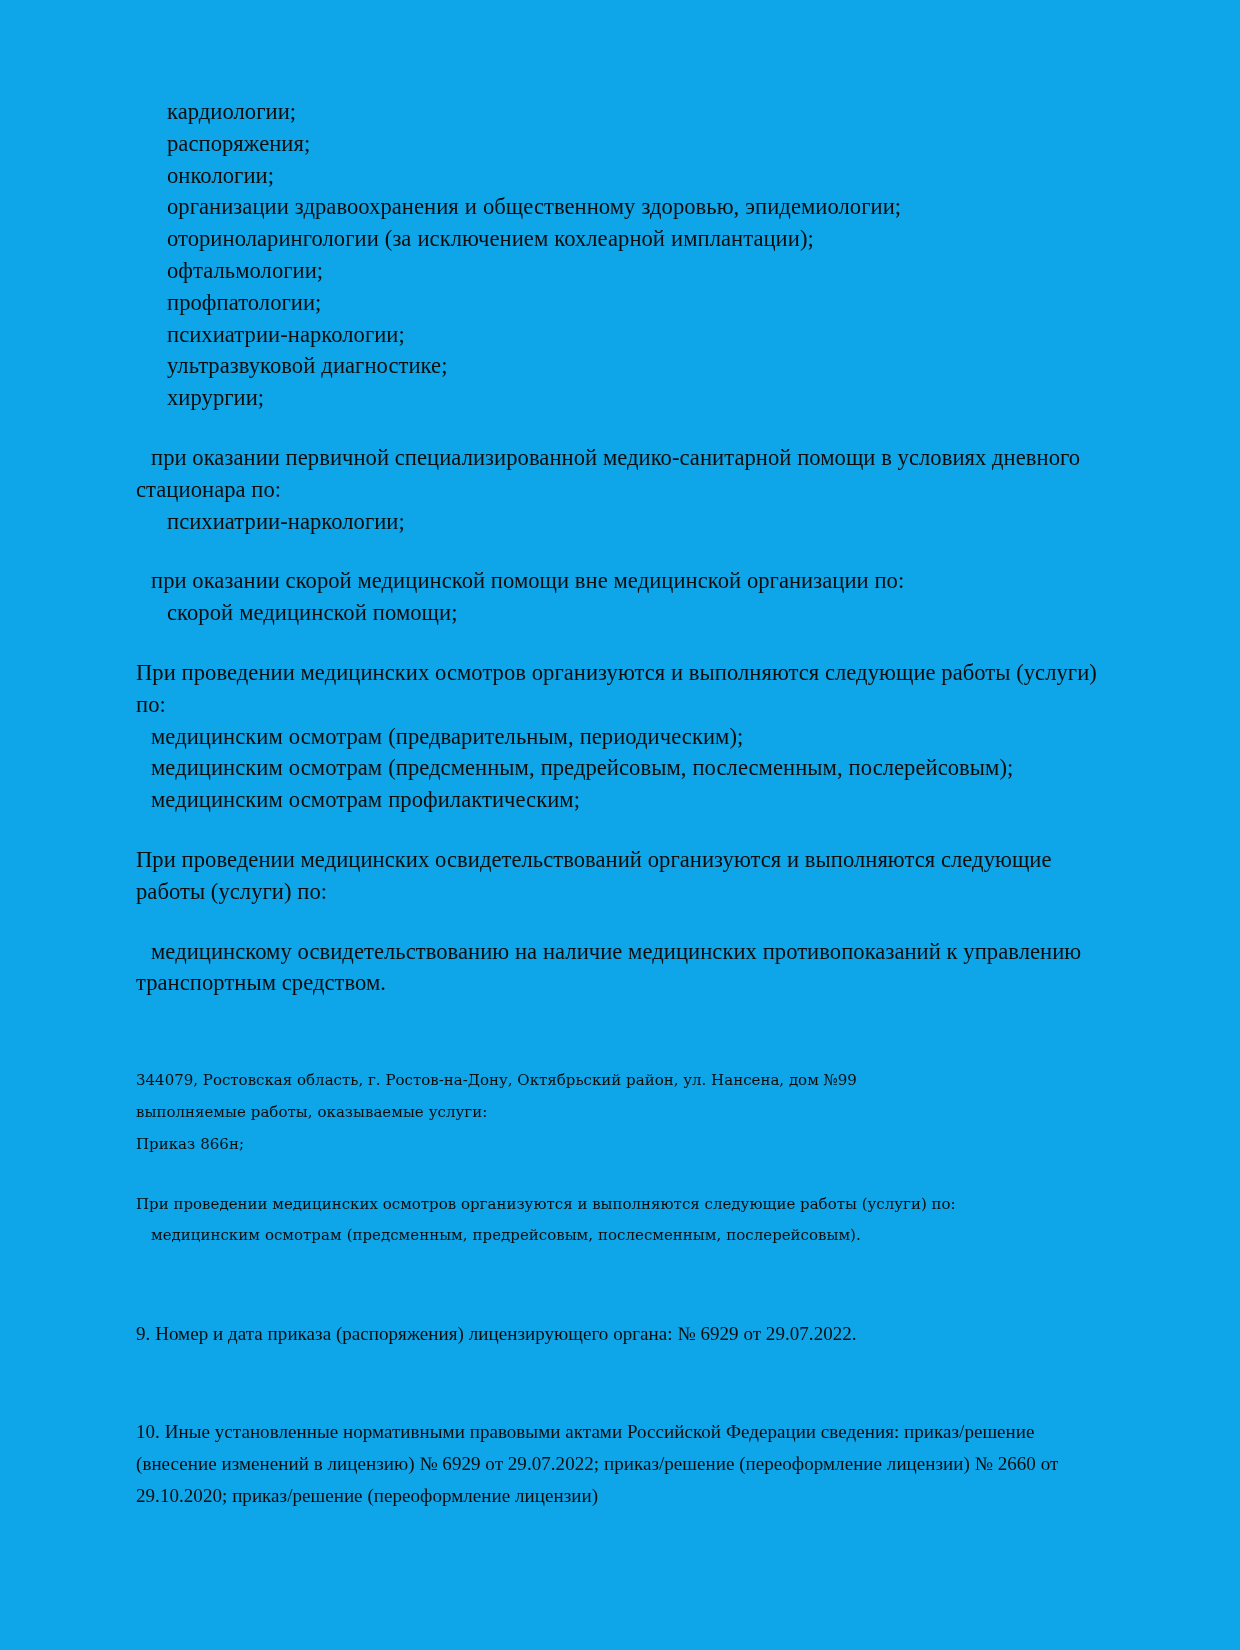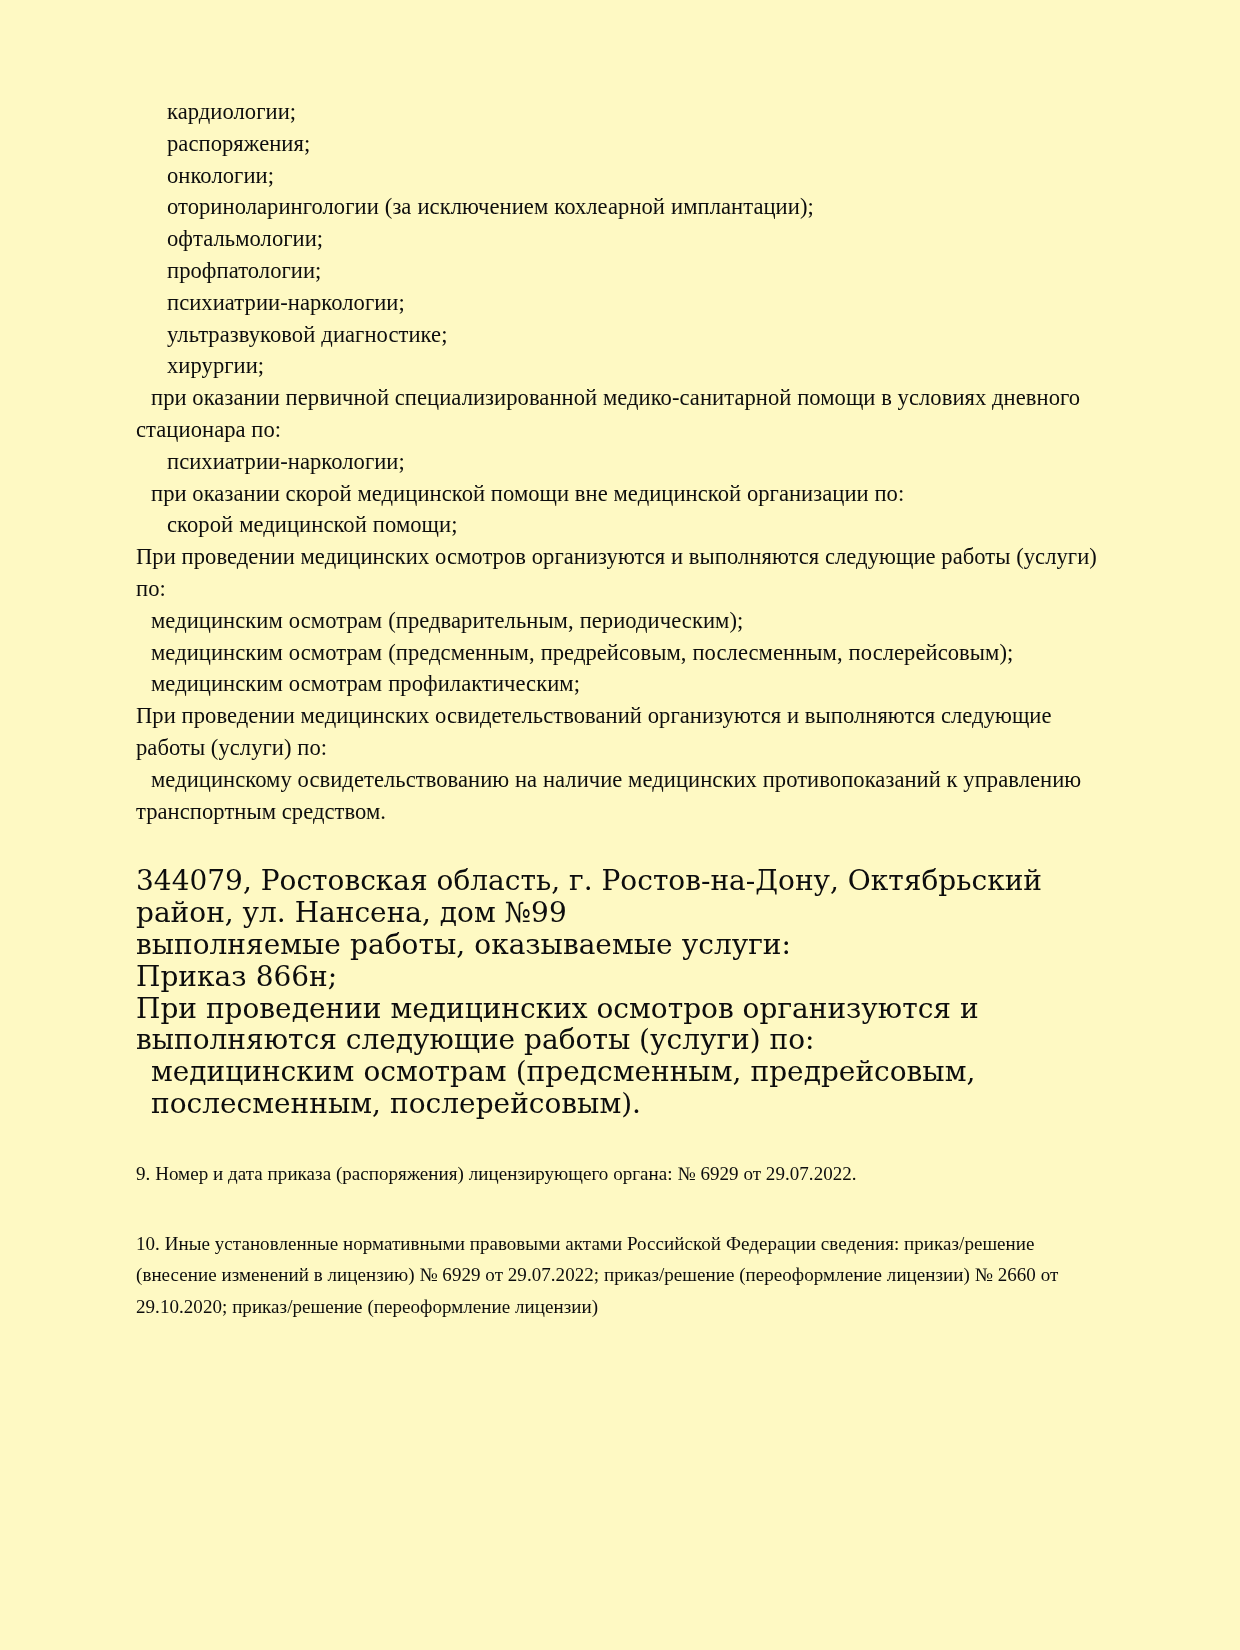--- a/index.html
+++ b/index.html
@@ -17,21 +17,21 @@
     color: #0d0d0d;
     -webkit-font-smoothing: antialiased;
   }
 
   .page {
     position: absolute;
     left: 0;
     top: 0;
     width: 1240px;
     height: 1650px;
-    background: #fef9c3;
+    background: #0ea5e9;
   }
 
   .content {
     position: absolute;
     left: 136px;
     top: 96px;
     width: 972px;
   }
 
   
@@ -48,48 +48,50 @@
   .indent-1 { margin-left: 15px; }
   .indent-2 { margin-left: 31px; }
 
   
   .para {
     font-size: 22.6px;
     line-height: 31.8px;
     letter-spacing: 0.05px;
     text-align: left;
     white-space: normal;
+    margin-top: 28px;
   }
   .para.hang-1 { text-indent: 15px; }
 
   
   .addr-block .line,
   .addr-block .para {
     font-family: "DejaVu Serif", "Liberation Serif", serif;
-    font-size: 28px;
+    font-size: 15px;
     line-height: 31.8px;
     letter-spacing: 0.0px;
   }
   .gap-lg { height: 38px; }
 
   .numbered {
     font-size: 19px;
     line-height: 31.8px;
   }
 </style>
 </head>
 <body>
 
 <div class="page">
   <div class="content">
 
     <div>
       <div class="line indent-2">кардиологии;</div>
       <div class="line indent-2">распоряжения;</div>
       <div class="line indent-2">онкологии;</div>
+      <div class="line indent-2">организации здравоохранения и общественному здоровью, эпидемиологии;</div>
       <div class="line indent-2">оториноларингологии (за исключением кохлеарной имплантации);</div>
       <div class="line indent-2">офтальмологии;</div>
       <div class="line indent-2">профпатологии;</div>
       <div class="line indent-2">психиатрии-наркологии;</div>
       <div class="line indent-2">ультразвуковой диагностике;</div>
       <div class="line indent-2">хирургии;</div>
     </div>
 
     <div>
       <div class="para hang-1">при оказании первичной специализированной медико-санитарной помощи в условиях дневного стационара по:</div>

